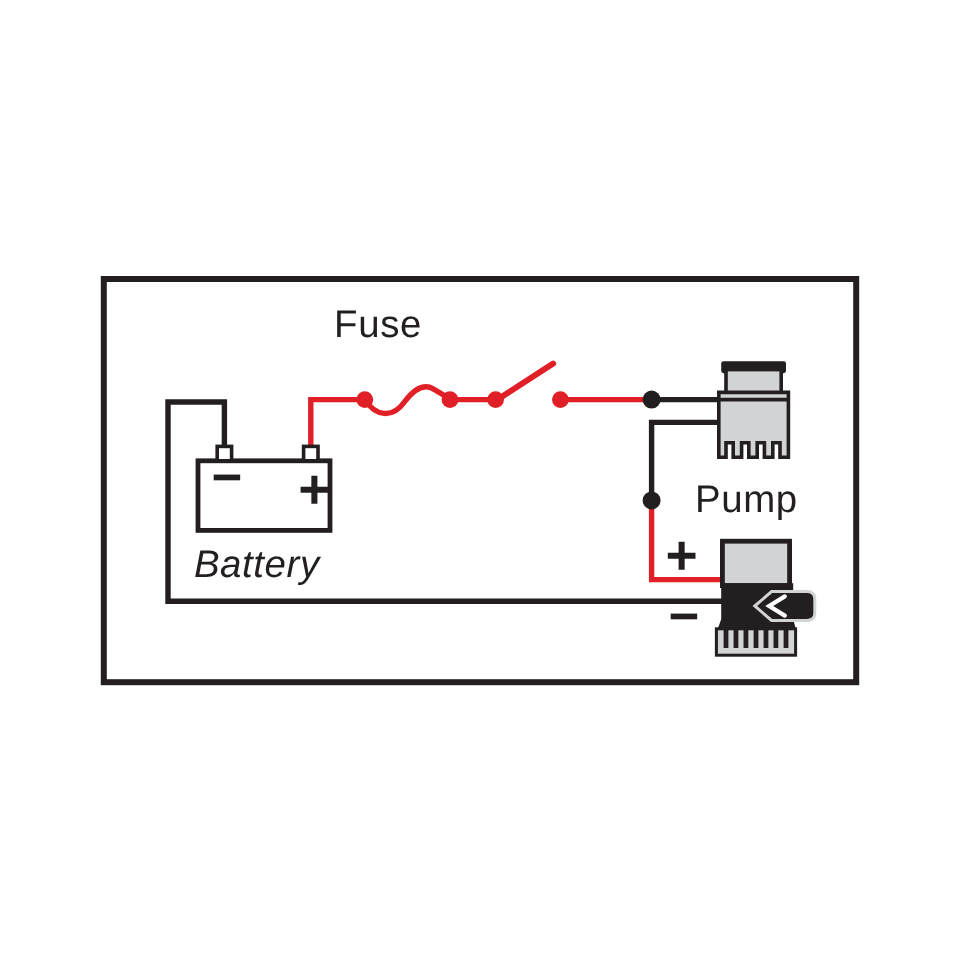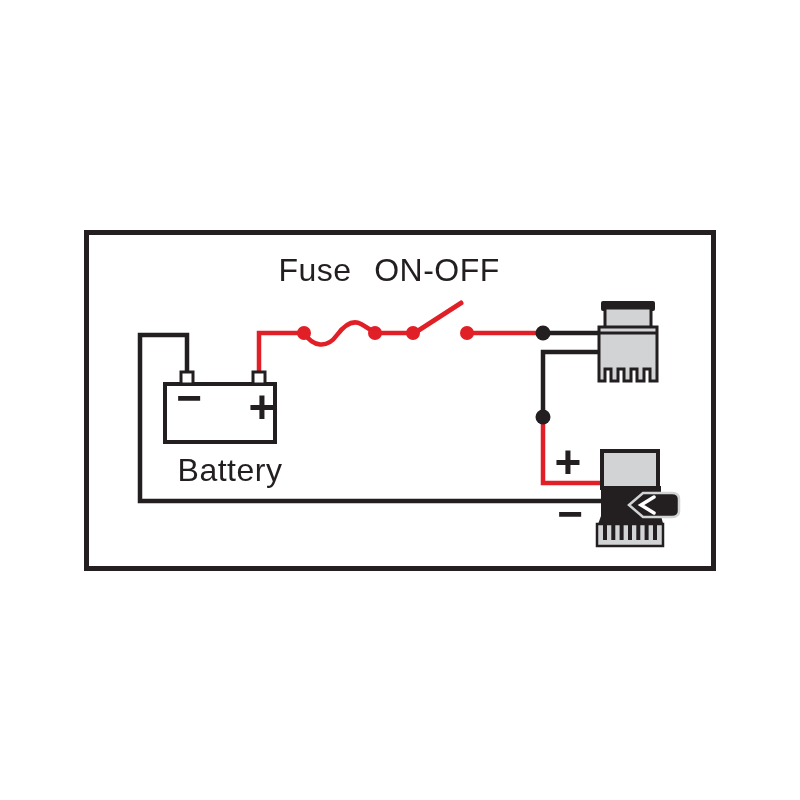--- a/index.html
+++ b/index.html
@@ -128,21 +128,21 @@
         <rect class="ink" x="619.6" y="524" width="4" height="16"></rect>
         <rect class="ink" x="628" y="524" width="4" height="16"></rect>
         <rect class="ink" x="636.3" y="524" width="4" height="16"></rect>
         <rect class="ink" x="644.6" y="524" width="4" height="16"></rect>
         <rect class="ink" x="653" y="524" width="4" height="16"></rect>
       </g>
     </g>
   </svg>
 
   <div class="label" style="left:315px; top:270px;">Fuse</div>
-  <div class="label" style="left:437px; top:270px;">ON-OFF</div>
-  <div class="label" style="left:230px; top:470px;">Battery</div>
+  <div class="label" style="left:214px; top:470px;font-style:italic;">Battery</div>
+  <div class="label" style="left:622px; top:416px;">Pump</div>
 
   <div class="sign sign-minus" style="left:189px; top:399px;">−</div>
   <div class="sign sign-plus" style="left:262px; top:408px;">+</div>
   <div class="sign sign-plus" style="left:568px; top:463px;">+</div>
   <div class="sign sign-minus" style="left:570px; top:515px;">−</div>
 
 </div>
 
 </body></html>

